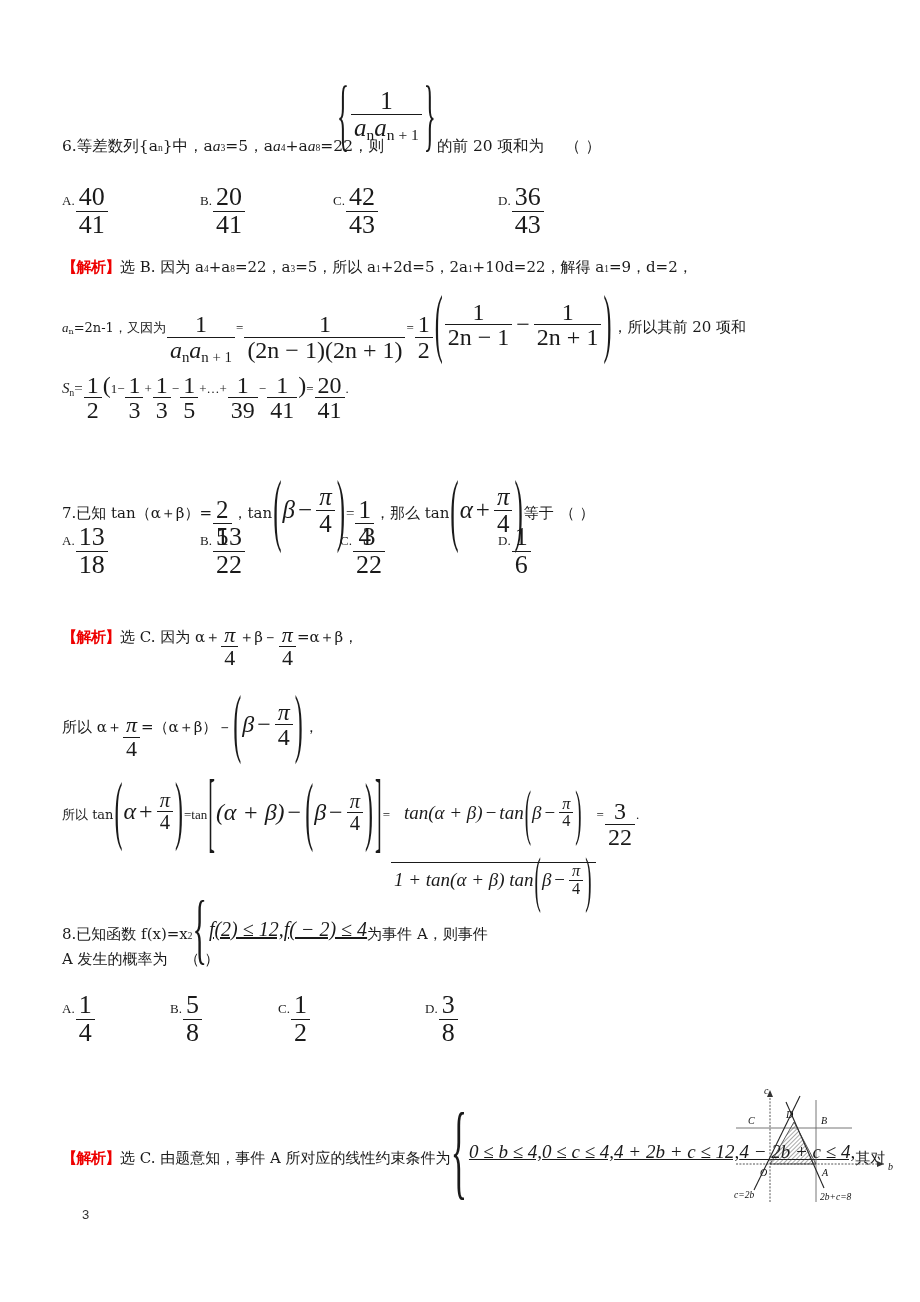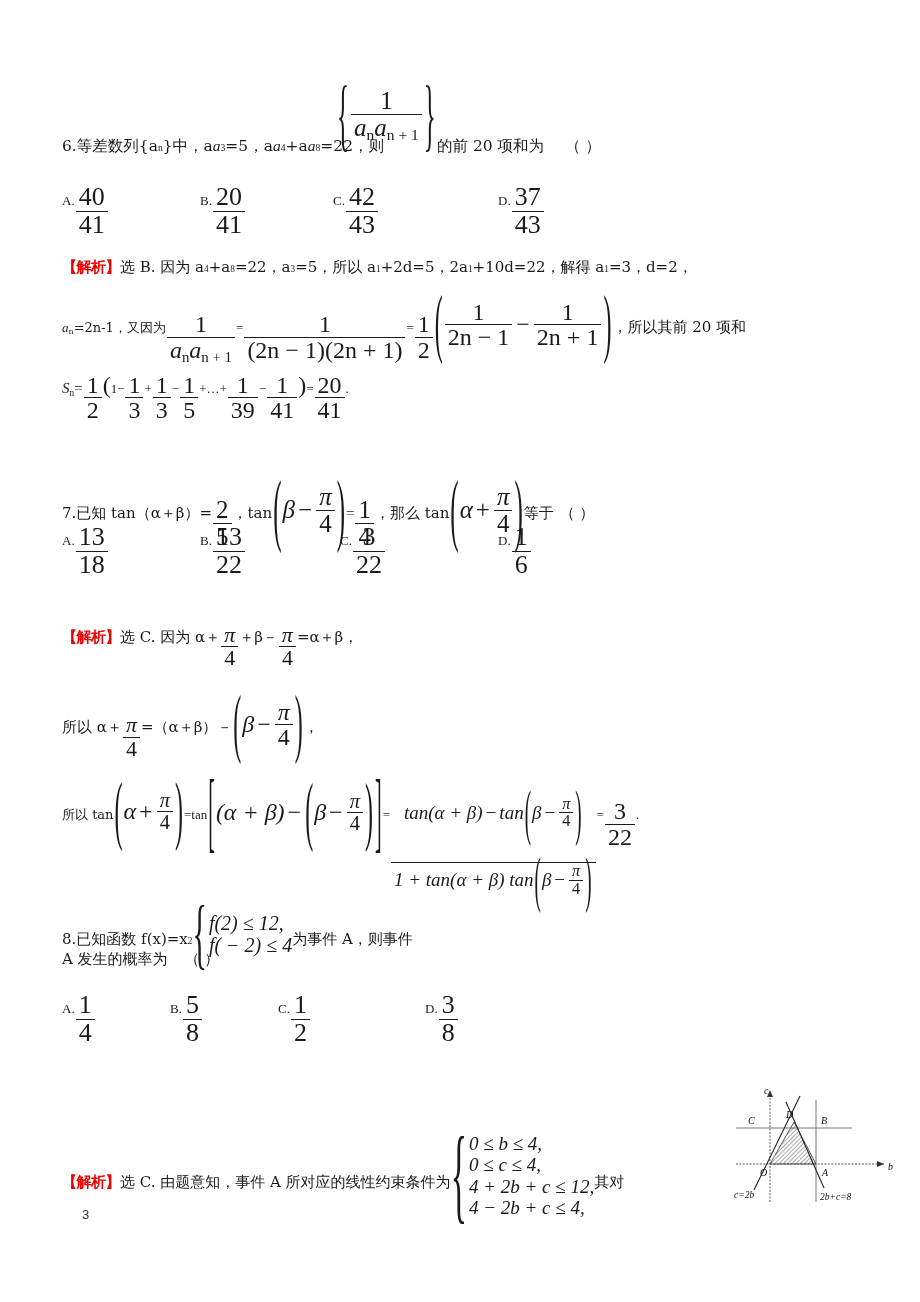--- a/index.html
+++ b/index.html
@@ -88,22 +88,22 @@
   .system .sysbrace {
     font-size: 30px;
     transform: scaleY(2.6);
     transform-origin: center;
     display: inline-block;
     margin-right: 2px;
   }
   .system.big .sysbrace { font-size: 34px; transform: scaleY(3.1); }
   .system .lines {
     display: flex;
-    flex-direction: column;
     line-height: 1.12;
+    text-decoration: underline;
   }
   .system .lines > div { white-space: nowrap; }
   .sys-r { text-align: left; }
 
   .pagenum {
     position: absolute;
     font-size: 13px;
     color: #333;
     font-family: "Liberation Sans", sans-serif;
   }
@@ -173,42 +173,42 @@
       <span class="frac">
         <span class="num">42</span>
         <span class="den">43</span>
       </span>
     </span>
   </div>
   <div class="blk opt-frac" style="left:498px; top:182px;">
     <span class="mrow">
       <span class="ans-label">D.</span>
       <span class="frac">
-        <span class="num">37</span>
+        <span class="num">36</span>
         <span class="den">43</span>
       </span>
     </span>
   </div>
 
   <div class="blk expl" style="left:62px; top:258px;">
     <span class="mrow">
       <span class="jiexi cn">【解析】</span>
       <span class="cn">选 B. 因为 a</span>
         <sub>4</sub>
         <span class="cn">+a</span>
         <sub>8</sub>
         <span class="cn">=22，a</span>
         <sub>3</sub>
         <span class="cn">=5，所以 a</span>
         <sub>1</sub>
         <span class="cn">+2d=5，2a</span>
         <sub>1</sub>
         <span class="cn">+10d=22，解得 a</span>
         <sub>1</sub>
-        <span class="cn">=3，d=2，</span>
+        <span class="cn">=9，d=2，</span>
     </span>
   </div>
 
   <div class="blk" style="left:62px; top:300px; font-size:13px;">
     <span class="mrow" style="align-items:baseline;">
       <span style="font-size:13px;" class="cn"><span class="mi">a</span><sub>n</sub><span>=2n-1，又因为</span></span>
 
       <span class="frac" style="font-size:24px; vertical-align:baseline;">
         <span class="num">1</span>
         <span class="den"><span class="mi">a</span><sub>n</sub><span class="mi">a</span><sub>n + 1</sub></span>

